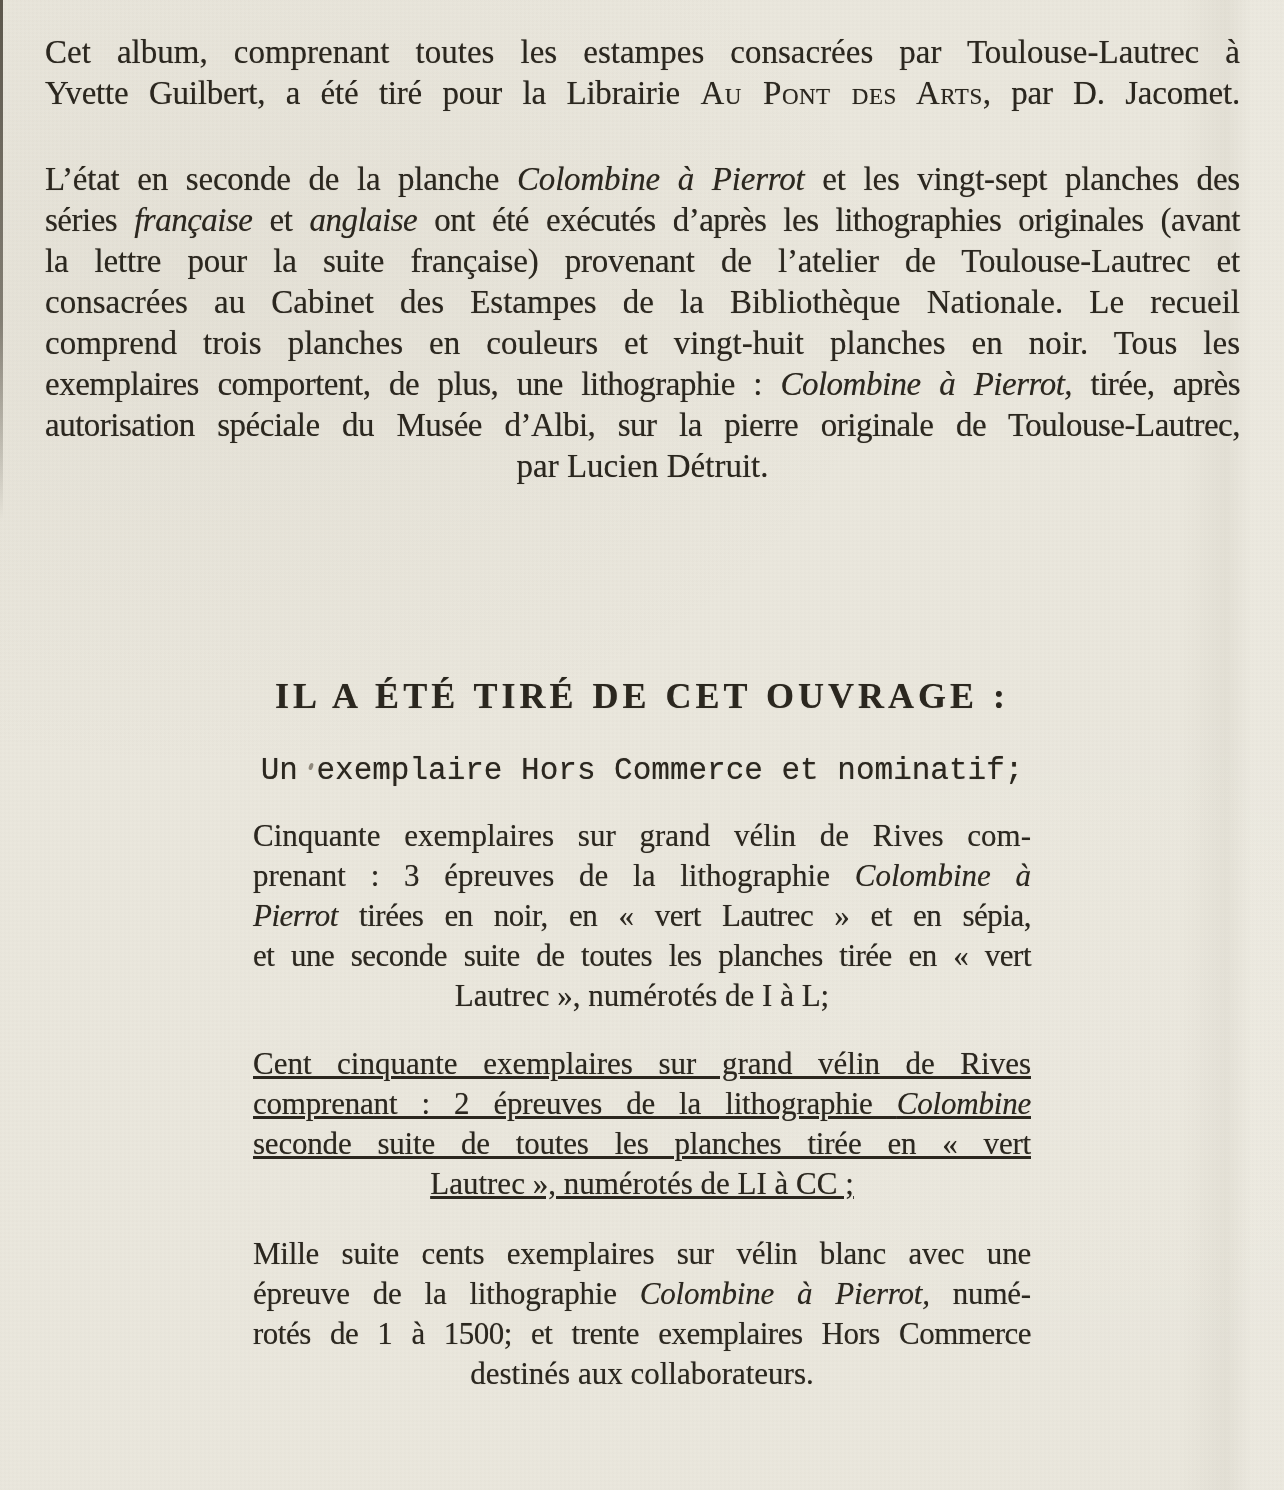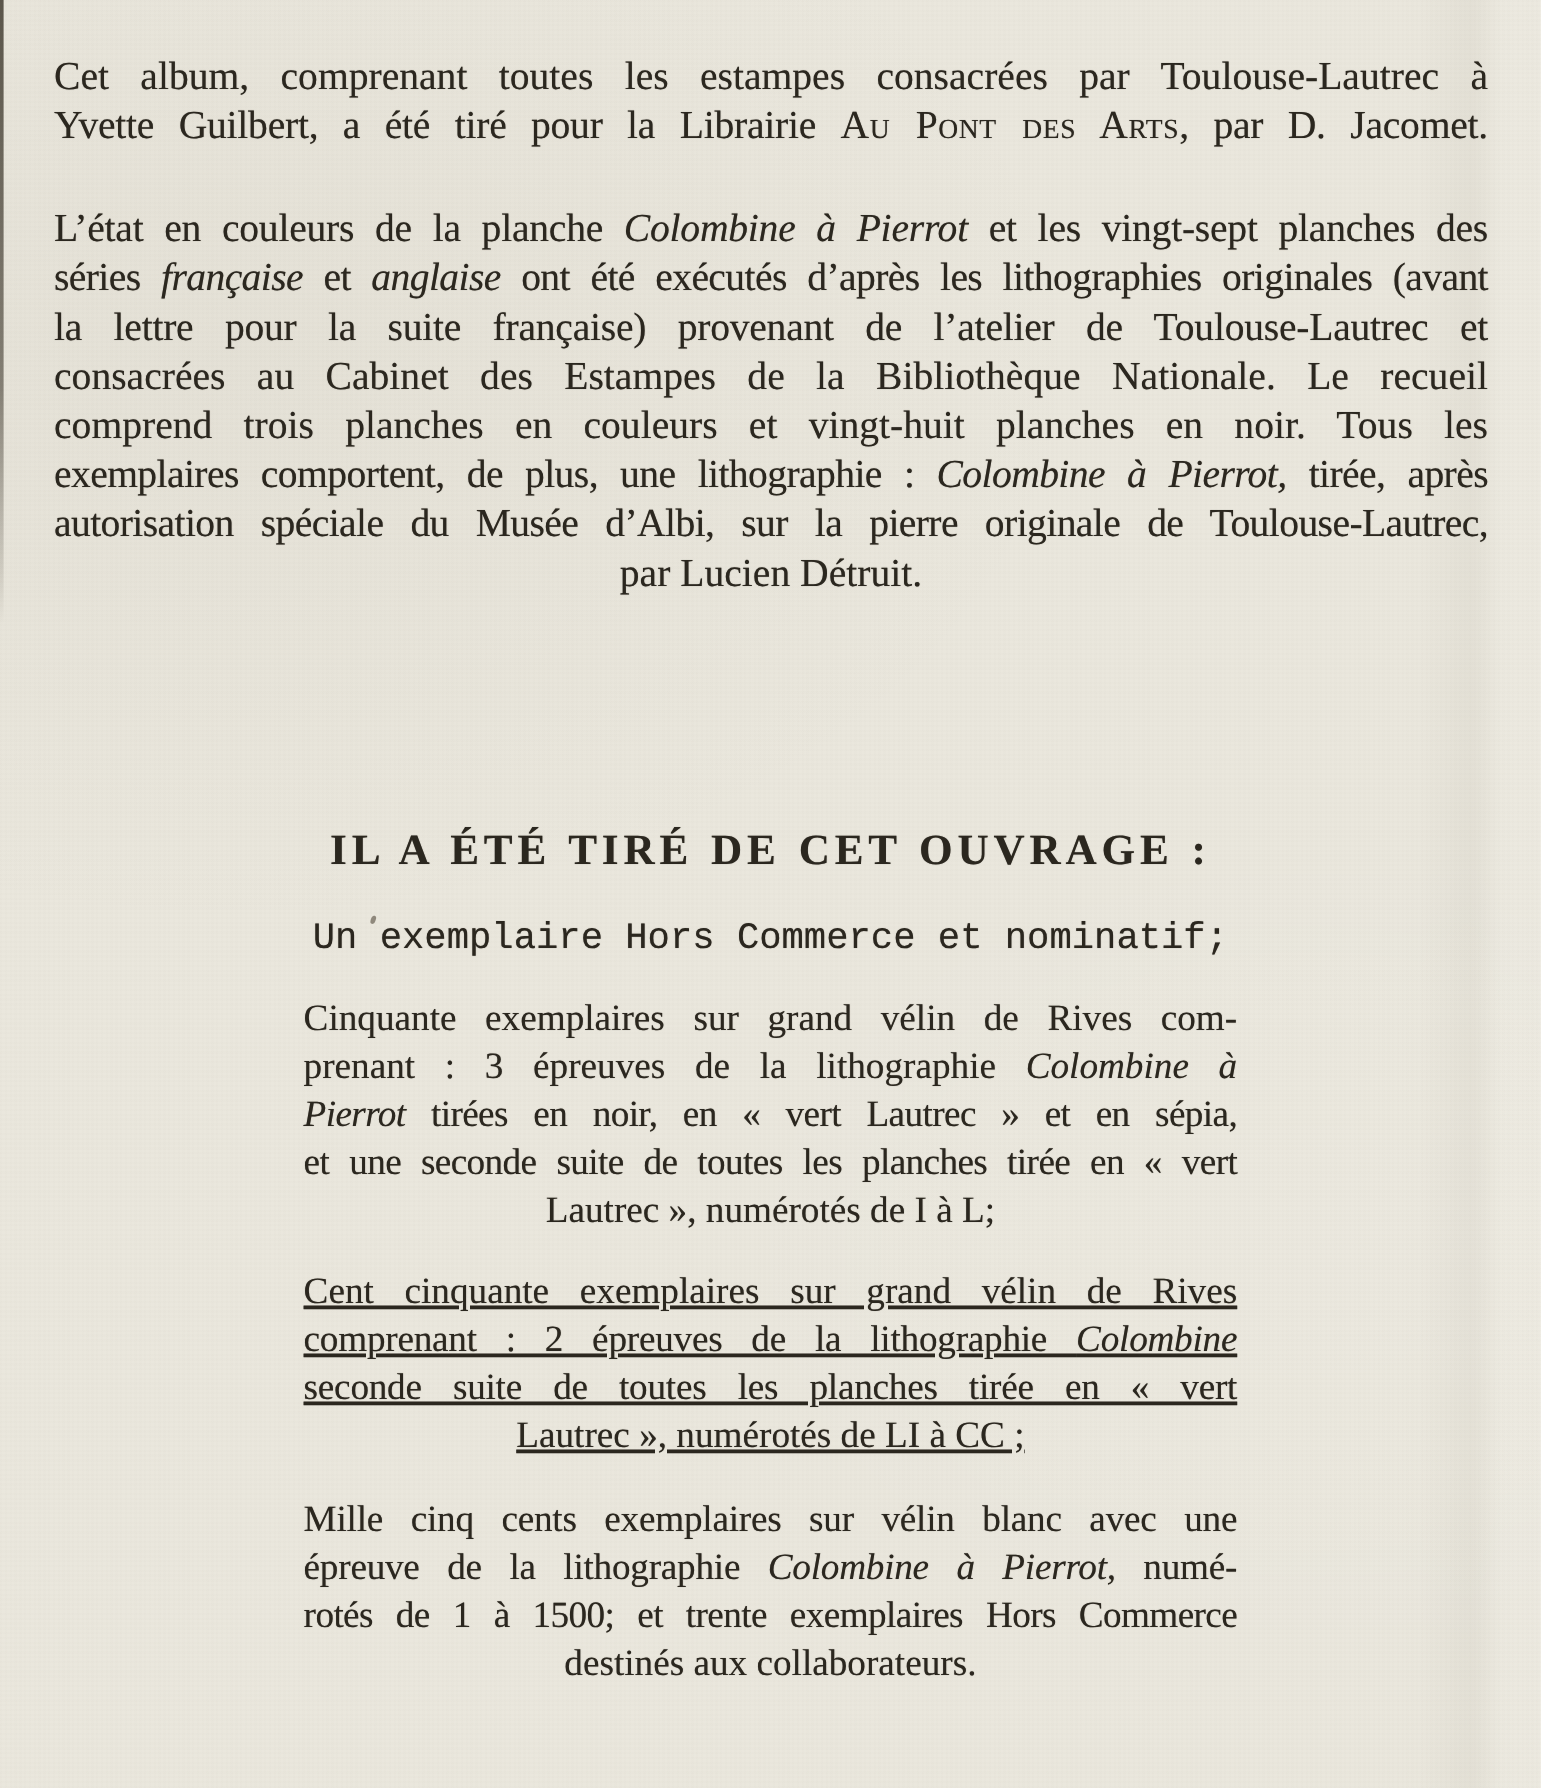--- a/index.html
+++ b/index.html
@@ -9,21 +9,21 @@
   html,body{margin:0;padding:0;}
   body{
     width:1284px;height:1490px;overflow:hidden;
     font-family:"Liberation Serif", serif;
     color:var(--ink);
   }
   .page{
     position:relative;
     width:1284px;height:1490px;
     box-sizing:border-box;
-    padding-top:44px;
+    padding-top:32px;
     background:
       repeating-linear-gradient(0deg, rgba(105,98,82,0.013) 0 2px, rgba(255,255,255,0.012) 2px 4px),
       repeating-linear-gradient(90deg, rgba(105,98,82,0.012) 0 2px, rgba(255,255,255,0.010) 2px 4px),
       radial-gradient(1200px 800px at 15% 20%, rgba(120,110,90,0.05), rgba(120,110,90,0) 60%),
       radial-gradient(1000px 700px at 85% 70%, rgba(255,255,250,0.06), rgba(255,255,250,0) 60%),
       linear-gradient(90deg, rgba(0,0,0,0) 92%, rgba(118,110,93,0.06) 95.5%, rgba(255,255,250,0.09) 97.5%),
       var(--paper);
   }
   .scan-edge{
     position:absolute;left:0;top:0;width:3px;height:520px;
@@ -66,21 +66,21 @@
 <div class="page">
   <div class="scan-edge"></div>
   <div class="speck"></div>
 
   <section class="para col-main">
       <div class="line j"><span>Cet album, comprenant toutes les estampes consacrées par Toulouse-Lautrec à</span></div>
       <div class="line j t1"><span>Yvette Guilbert, a été tiré pour la Librairie </span><span class="sc">Au Pont des Arts</span><span>, par D. Jacomet.</span></div>
     </section>
 
   <section class="para col-main mt-p2">
-      <div class="line j t1"><span>L’état en couleurs de la planche </span><span class="it">Colombine à Pierrot</span><span> et les vingt-sept planches des</span></div>
+      <div class="line j t1"><span>L’état en seconde de la planche </span><span class="it">Colombine à Pierrot</span><span> et les vingt-sept planches des</span></div>
       <div class="line j t2"><span>séries </span><span class="it">française</span><span> et </span><span class="it">anglaise</span><span> ont été exécutés d’après les lithographies originales (avant</span></div>
       <div class="line j t1"><span>la lettre pour la suite française) provenant de l’atelier de Toulouse-Lautrec et</span></div>
       <div class="line j"><span>consacrées au Cabinet des Estampes de la Bibliothèque Nationale. Le recueil</span></div>
       <div class="line j"><span>comprend trois planches en couleurs et vingt-huit planches en noir. Tous les</span></div>
       <div class="line j t2"><span>exemplaires comportent, de plus, une lithographie : </span><span class="it">Colombine à Pierrot,</span><span> tirée, après</span></div>
       <div class="line j t2"><span>autorisation spéciale du Musée d’Albi, sur la pierre originale de Toulouse-Lautrec,</span></div>
       <div class="line c"><span>par Lucien Détruit.</span></div>
     </section>
 
   <h1 class="heading">IL A ÉTÉ TIRÉ DE CET OUVRAGE :</h1>
@@ -98,18 +98,18 @@
     </section>
 
   <section class="para col-indent mt-c">
       <div class="line j"><span>Cent cinquante exemplaires sur grand vélin de Rives</span></div>
       <div class="line j t1"><span>comprenant : 2 épreuves de la lithographie </span><span class="it">Colombine</span></div>
       <div class="line j t1"><span>seconde suite de toutes les planches tirée en « vert</span></div>
       <div class="line c"><span>Lautrec », numérotés de LI à CC ;</span></div>
     </section>
 
   <section class="para col-indent mt-d">
-      <div class="line j t1"><span>Mille cinq cents exemplaires sur vélin blanc avec une</span></div>
+      <div class="line j t1"><span>Mille suite cents exemplaires sur vélin blanc avec une</span></div>
       <div class="line j t1"><span>épreuve de la lithographie </span><span class="it">Colombine à Pierrot,</span><span> numé-</span></div>
       <div class="line j t2"><span>rotés de 1 à 1500; et trente exemplaires Hors Commerce</span></div>
       <div class="line c"><span>destinés aux collaborateurs.</span></div>
     </section>
 </div>
 
 </body></html>

